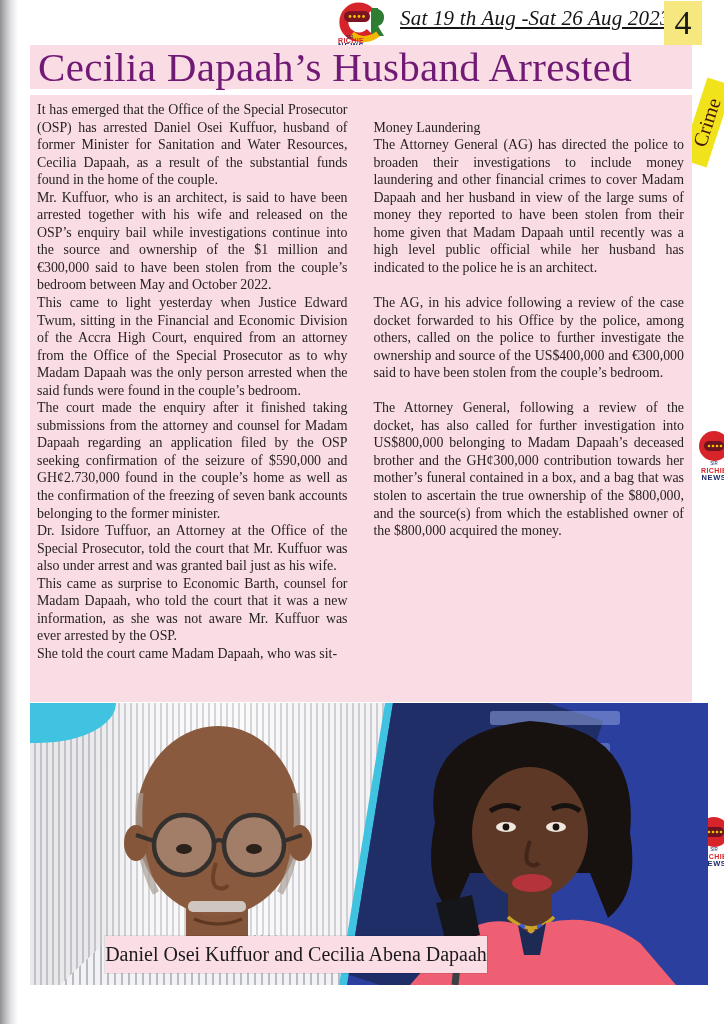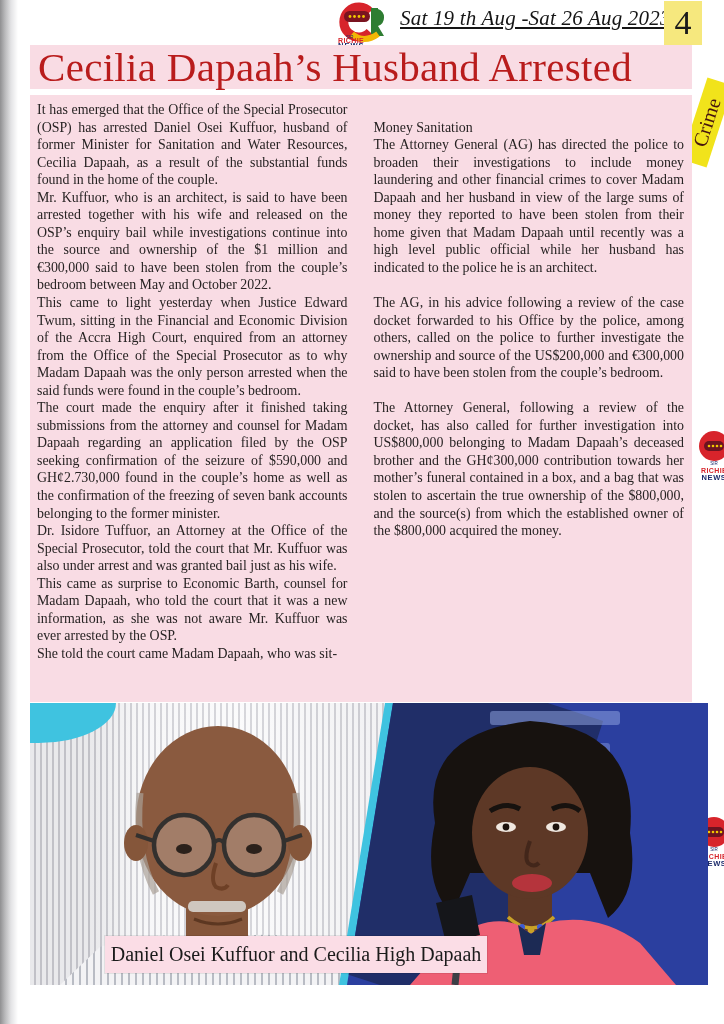--- a/index.html
+++ b/index.html
@@ -14,21 +14,21 @@
   .hdr-logo{position:absolute;left:334px;top:2px;width:56px;height:44px;}
   .date-range{position:absolute;left:400px;top:6px;width:262px;height:30px;
     font-style:italic;font-size:21px;color:#151515;text-decoration:underline;
     white-space:nowrap;letter-spacing:.2px;}
   .page-num{position:absolute;left:664px;top:1px;width:38px;height:44px;background:#f6e87e;
     display:flex;align-items:center;justify-content:center;font-size:34px;color:#1a1a1a;}
 
   
   .headline-bar{position:absolute;left:30px;top:45px;width:662px;height:44px;background:#f9dce4;
     display:flex;align-items:center;}
-  .headline-bar h1{margin:0 0 0 8px;font-size:41px;font-weight:500;color:#b91c1c;
+  .headline-bar h1{margin:0 0 0 8px;font-size:41px;font-weight:500;color:#701a75;
     letter-spacing:.3px;white-space:nowrap;line-height:44px;}
 
   
   .body-block{position:absolute;left:30px;top:95px;width:662px;height:607px;background:#f9dce4;
     display:flex;gap:26px;padding:6px 8px 8px 7px;box-sizing:border-box;overflow:hidden;}
   .col{flex:1 1 0;font-size:13.9px;line-height:17.55px;color:#272323;text-align:justify;
     hyphens:auto;-webkit-hyphens:auto;}
   .col p{margin:0;}
   .gap{height:17.55px;}
 
@@ -100,24 +100,24 @@
       <p>It has emerged that the Office of the Special Prosecutor (OSP) has arrested Daniel Osei Kuffuor, husband of former Minister for Sanitation and Water Resources, Cecilia Dapaah, as a result of the substantial funds found in the home of the couple.</p>
       <p>Mr. Kuffuor, who is an architect, is said to have been arrested together with his wife and released on the OSP’s enquiry bail while investigations continue into the source and ownership of the $1 million and €300,000 said to have been stolen from the couple’s bedroom between May and October 2022.</p>
       <p>This came to light yesterday when Justice Edward Twum, sitting in the Financial and Economic Division of the Accra High Court, enquired from an attorney from the Office of the Special Prosecutor as to why Madam Dapaah was the only person arrested when the said funds were found in the couple’s bedroom.</p>
       <p>The court made the enquiry after it finished taking submissions from the attorney and counsel for Madam Dapaah regarding an application filed by the OSP seeking confirmation of the seizure of $590,000 and GH¢2.730,000 found in the couple’s home as well as the confirmation of the freezing of seven bank accounts belonging to the former minister.</p>
       <p>Dr. Isidore Tuffuor, an Attorney at the Office of the Special Prosecutor, told the court that Mr. Kuffuor was also under arrest and was granted bail just as his wife.</p>
       <p>This came as surprise to Economic Barth, counsel for Madam Dapaah, who told the court that it was a new information, as she was not aware Mr. Kuffuor was ever arrested by the OSP.</p>
       <p>She told the court came Madam Dapaah, who was sit-</p>
     </div>
     <div class="col">
       <div class="gap"></div>
-      <p>Money Sanitation</p>
+      <p>Money Laundering</p>
       <p>The Attorney General (AG) has directed the police to broaden their investigations to include money laundering and other financial crimes to cover Madam Dapaah and her husband in view of the large sums of money they reported to have been stolen from their home given that Madam Dapaah until recently was a high level public official while her husband has indicated to the police he is an architect.</p>
       <div class="gap"></div>
-      <p>The AG, in his advice following a review of the case docket forwarded to his Office by the police, among others, called on the police to further investigate the ownership and source of the US$200,000 and €300,000 said to have been stolen from the couple’s bedroom.</p>
+      <p>The AG, in his advice following a review of the case docket forwarded to his Office by the police, among others, called on the police to further investigate the ownership and source of the US$400,000 and €300,000 said to have been stolen from the couple’s bedroom.</p>
       <div class="gap"></div>
       <p>The Attorney General, following a review of the docket, has also called for further investigation into US$800,000 belonging to Madam Dapaah’s deceased brother and the GH¢300,000 contribution towards her mother’s funeral contained in a box, and a bag that was stolen to ascertain the true ownership of the $800,000, and the source(s) from which the established owner of the $800,000 acquired the money.</p>
     </div>
   </div>
 
   <div class="side-logo" style="left:692px;top:430px;">
     <svg width="32" height="32" viewBox="0 0 32 32" style="margin:0 auto;">
       <circle cx="16" cy="16" r="15" fill="#d7242b"></circle>
       <rect x="6" y="11" width="20" height="10" rx="5" fill="#6b1320"></rect>
       <circle cx="11" cy="16" r="1.3" fill="#f2c700"></circle>
@@ -204,15 +204,15 @@
           <circle cx="191" cy="227" r="3.4" fill="#c9a227"></circle>
           <circle cx="200" cy="224" r="3" fill="#3b5bd6"></circle>
 
         <path d="M70 282 L110 236 Q150 210 178 222 L191 231 L206 220 Q256 208 300 240 L336 282 Z" fill="#ee5f74"></path>
         <path d="M178 222 L191 231 L206 220 L200 252 L184 252 Z" fill="#1c2a54"></path>
 
         <path d="M96 200 L132 192 L140 232 L106 240 Z" fill="#15161a"></path>
         <rect x="114" y="236" width="7" height="46" transform="rotate(6 117 258)" fill="#3c3f46"></rect>
       </svg>
     </div>
-    <div class="caption-bar">Daniel Osei Kuffuor  and Cecilia High Dapaah</div>
+    <div class="caption-bar">Daniel Osei Kuffuor  and Cecilia Abena Dapaah</div>
   </div>
 </div>
 
 </body></html>

